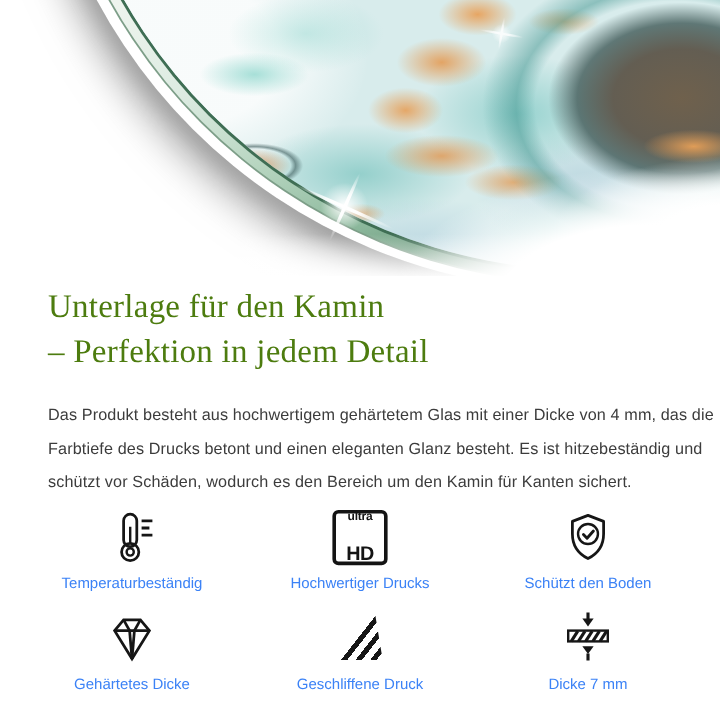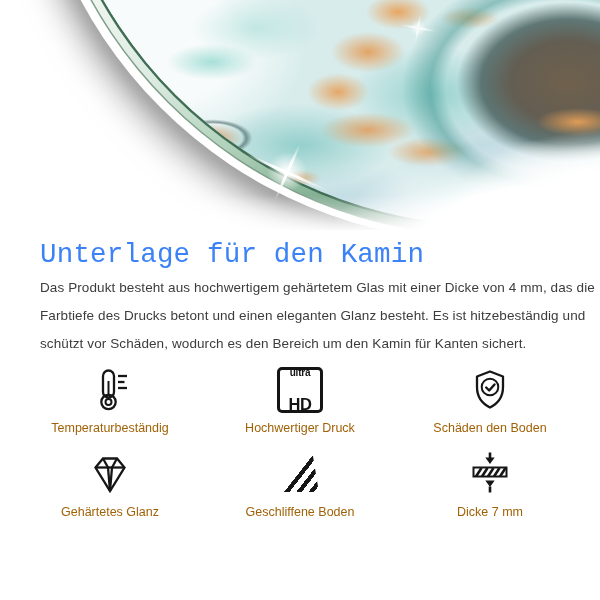--- a/index.html
+++ b/index.html
@@ -61,30 +61,30 @@
   .sparkle::after{content:"";position:absolute;left:43.5px;top:14px;width:3px;height:62px;border-radius:50%;
     background:linear-gradient(180deg,rgba(255,255,255,0),rgba(255,255,255,.95) 35%,#fff 50%,rgba(255,255,255,.95) 65%,rgba(255,255,255,0));}
   .sparkle .glow{position:absolute;inset:25px;background:radial-gradient(circle,#fff 0%,rgba(255,255,255,0) 70%);}
   .sparkle.small{left:399px;top:9px;width:38px;height:38px;transform:rotate(10deg);opacity:.85;}
   .sparkle.small::before{top:17.5px;width:38px;height:2px;}
   .sparkle.small::after{left:17.5px;top:5px;width:2px;height:28px;}
   .sparkle.small .glow{inset:11px;}
 
   
   .content{padding:0 40px;}
-  .headline{font-family:Liberation Mono, monospace;font-weight:400;font-size:27.5px;
-    line-height:38px;color:#3b82f6;margin:6px 0 0;letter-spacing:.2px;}
-  .desc{margin-top:0;font-size:13.5px;color:#3c3c3c;letter-spacing:.1px;}
+  .headline{font-family:Liberation Serif, serif;font-weight:400;font-size:27.5px;
+    line-height:38px;color:#4d7c0f;margin:6px 0 0;letter-spacing:.2px;}
+  .desc{margin-top:20px;font-size:13.5px;color:#3c3c3c;letter-spacing:.1px;}
   .desc .line{white-space:nowrap;line-height:28px;}
 
   
   .features{display:grid;grid-template-columns:repeat(3,1fr);margin:9px 15px 0;row-gap:16px;}
   .feature{display:flex;flex-direction:column;align-items:center;}
   .ficon{height:46px;display:flex;align-items:center;justify-content:flex-start;}
-  .flabel{margin-top:8px;font-size:12.5px;color:#a16207;}
+  .flabel{margin-top:8px;font-size:12.5px;color:#3b82f6;}
 
   .ficon svg{stroke:#161616;fill:none;stroke-width:2.3;}
   .uhd-box{width:40px;height:40px;border:3px solid #141414;border-radius:5px;
     display:flex;flex-direction:column;align-items:center;justify-content:center;color:#141414;}
   .uhd-top{font-size:10px;font-weight:700;line-height:10px;letter-spacing:-.2px;}
   .uhd-bottom{font-size:16.5px;font-weight:700;line-height:16px;letter-spacing:-.5px;margin-top:18px;}
   .edges-shape{width:44px;height:42px;
     background:repeating-linear-gradient(128deg,#161616 0 4.2px,transparent 4.2px 9.6px);
     clip-path:polygon(13% 93%,79% 4%,93% 93%);}
 </style>
@@ -102,20 +102,21 @@
       <div class="glow"></div>
     </div>
   <div class="sparkle small">
       <div class="glow"></div>
     </div>
 </div>
 
 <div class="content">
   <h1 class="headline">
     <div>Unterlage für den Kamin</div>
+    <div>– Perfektion in jedem Detail</div>
   </h1>
   <div class="desc">
     <div class="line">Das Produkt besteht aus hochwertigem gehärtetem Glas mit einer Dicke von 4 mm, das die</div>
     <div class="line">Farbtiefe des Drucks betont und einen eleganten Glanz besteht. Es ist hitzebeständig und</div>
     <div class="line">schützt vor Schäden, wodurch es den Bereich um den Kamin für Kanten sichert.</div>
   </div>
 </div>
 
 <div class="features">
 
@@ -134,53 +135,53 @@
     <div class="flabel">Temperaturbeständig</div>
   </div>
 
   <div class="feature">
     <div class="ficon">
       <div class="uhd-box">
         <div class="uhd-top">ultra</div>
         <div class="uhd-bottom">HD</div>
       </div>
     </div>
-    <div class="flabel">Hochwertiger Druck</div>
+    <div class="flabel">Hochwertiger Drucks</div>
   </div>
 
   <div class="feature">
     <div class="ficon">
       <svg width="46" height="46" viewBox="0 0 46 46" stroke-linejoin="round" stroke-linecap="round">
         <path d="M23,4.5 L36,9.5 L36,20 C36,30.5 30,37 23,40.5 C16,37 10,30.5 10,20 L10,9.5 Z"></path>
         <circle cx="23" cy="20" r="8.3" stroke-width="2"></circle>
         <path d="M19.2,20.5 L22.2,23.5 L27.5,17.5" stroke-width="2.4"></path>
       </svg>
     </div>
-    <div class="flabel">Schäden den Boden</div>
+    <div class="flabel">Schützt den Boden</div>
   </div>
 
   <div class="feature">
     <div class="ficon">
       <svg width="46" height="46" viewBox="0 0 46 46" stroke-width="2.1">
         <path d="M8.5,16.5 L16,7.5 L30,7.5 L37.5,16.5 L23,40 Z"></path>
         <line x1="8.5" y1="16.5" x2="37.5" y2="16.5"></line>
         <line x1="16" y1="7.5" x2="21" y2="16.5"></line>
         <line x1="30" y1="7.5" x2="25" y2="16.5"></line>
         <line x1="21" y1="16.5" x2="23" y2="40"></line>
         <line x1="25" y1="16.5" x2="23" y2="40"></line>
       </svg>
     </div>
-    <div class="flabel">Gehärtetes Glanz</div>
+    <div class="flabel">Gehärtetes Dicke</div>
   </div>
 
   <div class="feature">
     <div class="ficon">
       <div class="edges-shape"></div>
     </div>
-    <div class="flabel">Geschliffene Boden</div>
+    <div class="flabel">Geschliffene Druck</div>
   </div>
 
   <div class="feature">
     <div class="ficon">
       <svg width="46" height="46" viewBox="0 0 46 46">
         <line x1="23" y1="1.5" x2="23" y2="7.5" stroke-width="2.6"></line>
         <path d="M18.3,6.5 L27.7,6.5 L23,13 Z" fill="#161616" stroke="none"></path>
         <rect x="6.5" y="16.5" width="33" height="9" stroke-width="2"></rect>
         <line x1="9" y1="25.5" x2="14.5" y2="17" stroke-width="2.6"></line>
         <line x1="15" y1="25.5" x2="20.5" y2="17" stroke-width="2.6"></line>

